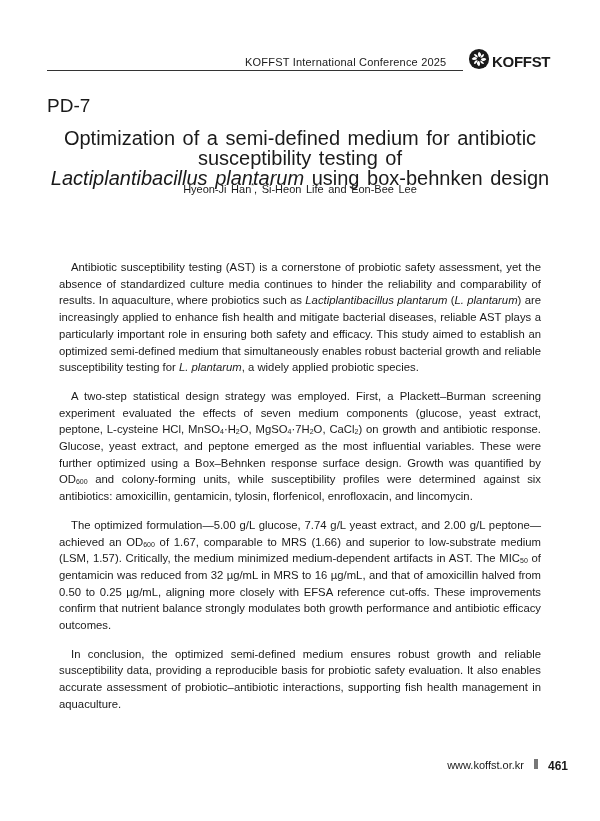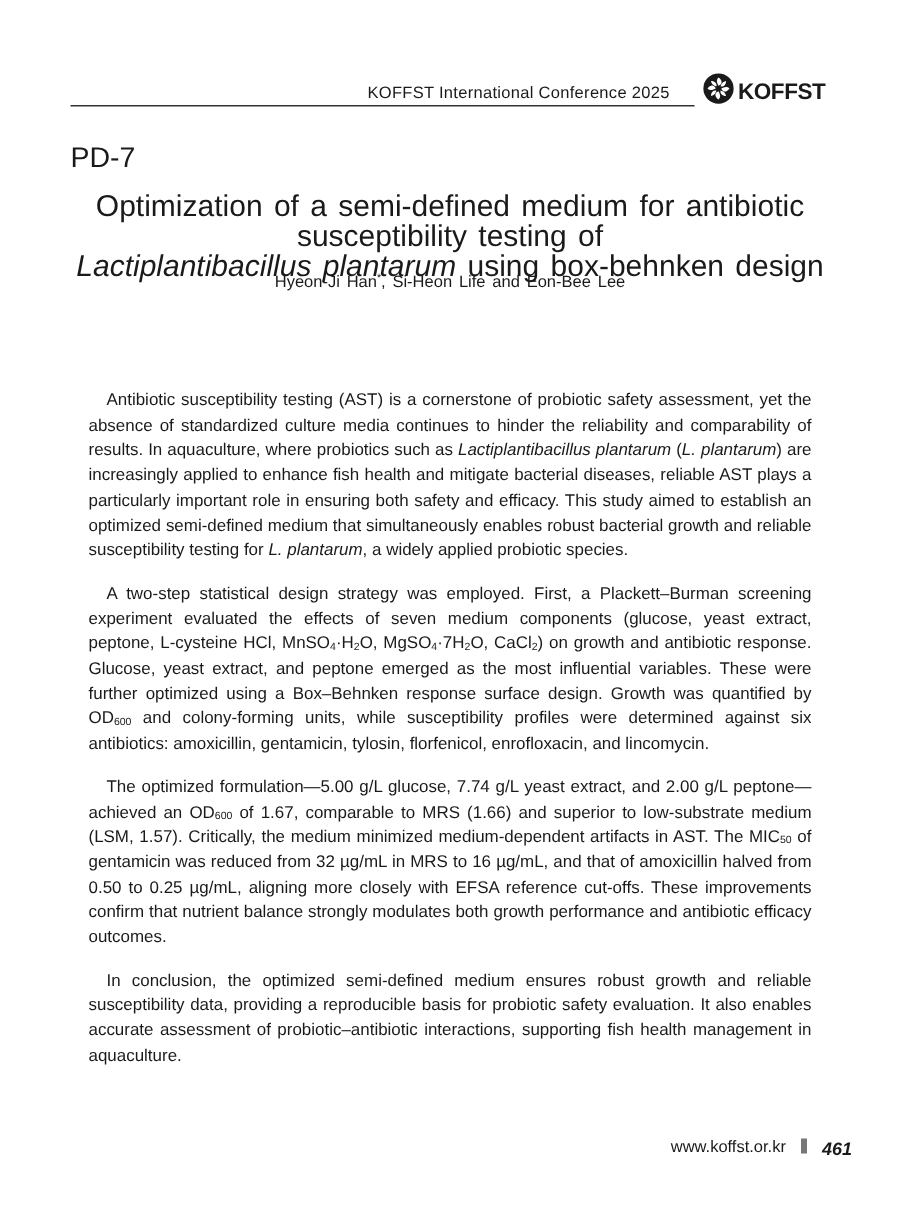--- a/index.html
+++ b/index.html
@@ -18,21 +18,21 @@
   .title i { font-style: italic; }
   .authors { position: absolute; left: 47px; width: 506px; top: 182px; text-align: center; font-size: 11px; word-spacing: 1.5px; }
   .authors sup { font-size: 7px; }
   .affil { position: absolute; left: 47px; width: 506px; top: 203px; text-align: center; font-size: 10.2px; line-height: 16.5px; word-spacing: 1px; }
   .abstract { position: absolute; left: 47px; width: 506px; top: 247px; font-size: 11.3px; line-height: 16.7px; text-align: justify; }
   .abstract p { margin: 12px; text-indent: 12px; }
   .abstract i { font-style: italic; }
   .abstract sub { font-size: 7px; vertical-align: -1px; line-height: 0; }
   .footer { position: absolute; right: 32px; top: 759px; display: flex; align-items: flex-start; font-size: 11px; }
   .footer .bar { display: inline-block; width: 4px; height: 10px; background: #777; margin: 0 10px 0 10px; }
-  .footer .page { font-weight: bold; font-size: 12px; font-style: italic; }
+  .footer .page { font-weight: bold; font-size: 12px; }
 </style>
 </head>
 <body>
 
 <div class="header-conf">KOFFST International Conference 2025</div>
 <div class="header-rule"></div>
 <div class="logo">
   <span>
     <svg viewBox="0 0 24 24">
       <circle cx="12" cy="12" r="11" fill="#1a1a1a"></circle>

